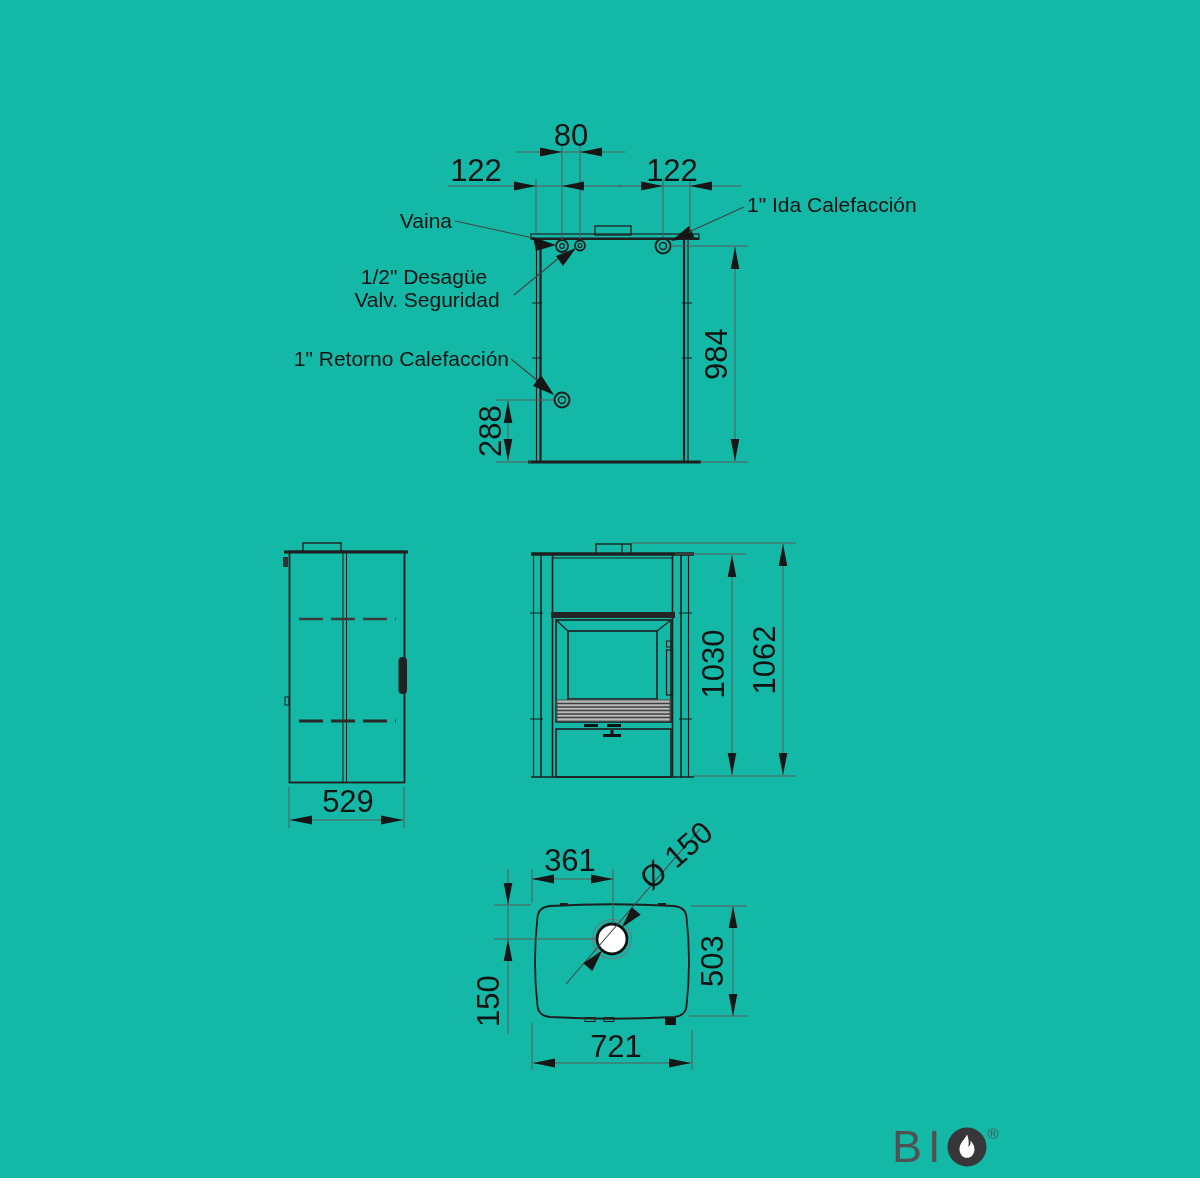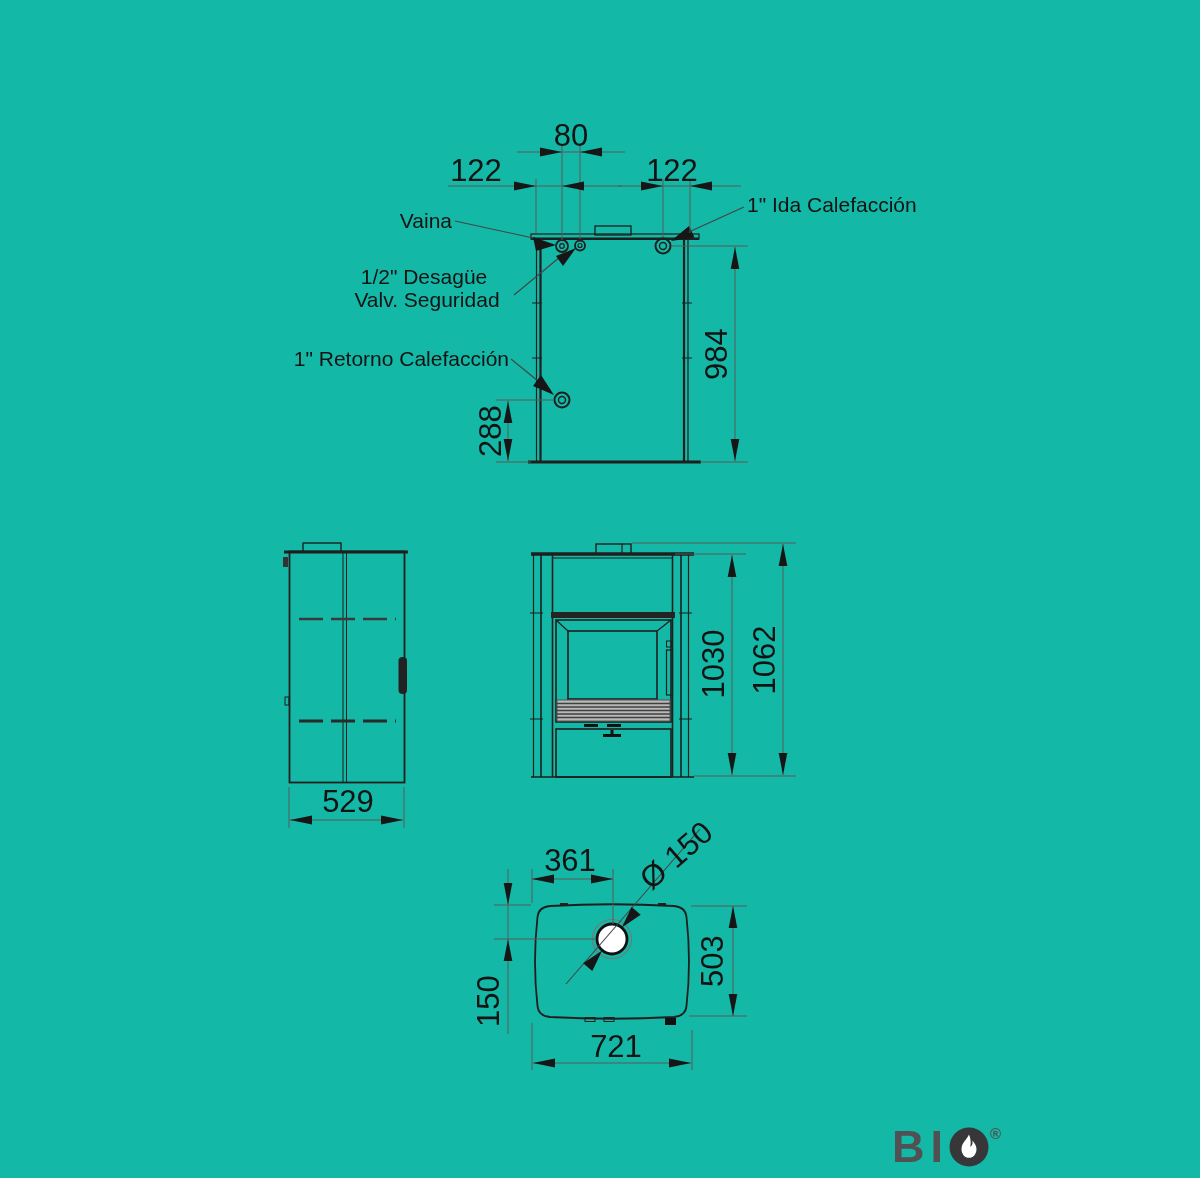--- a/index.html
+++ b/index.html
@@ -6,21 +6,21 @@
   .canvas{position:relative;width:1200px;height:1178px;background:#14b8a6;overflow:hidden;
           font-family:"Liberation Sans",sans-serif;}
   svg text{font-family:"Liberation Sans",sans-serif;fill:#131313;}
   .t-dim{font-size:31px;}
   .t-lbl{font-size:21px;}
   .ln{stroke:#1f1f1f;fill:none;}
   .dim{stroke:#5a5a5a;stroke-width:1;fill:none;}
   .ldr{stroke:#444;stroke-width:1.1;fill:none;}
   .arr{fill:#161616;stroke:none;}
   .logo{position:absolute;left:892px;top:1124px;display:flex;align-items:center;
-        color:#515154;font-size:45px;font-weight:700;letter-spacing:6px;line-height:1;justify-content:flex-end;}
+        color:#515154;font-size:45px;font-weight:400;letter-spacing:6px;line-height:1;justify-content:flex-end;}
   .logo-flame{display:flex;margin:0 5px 0 0;}
   .logo-reg{font-size:15px;letter-spacing:0;margin-left:-4px;margin-top:-26px;}
 </style>
 </head>
 <body>
 
 <div class="canvas">
 
 <svg width="1200" height="1200" viewBox="0 0 1200 1200">
 

